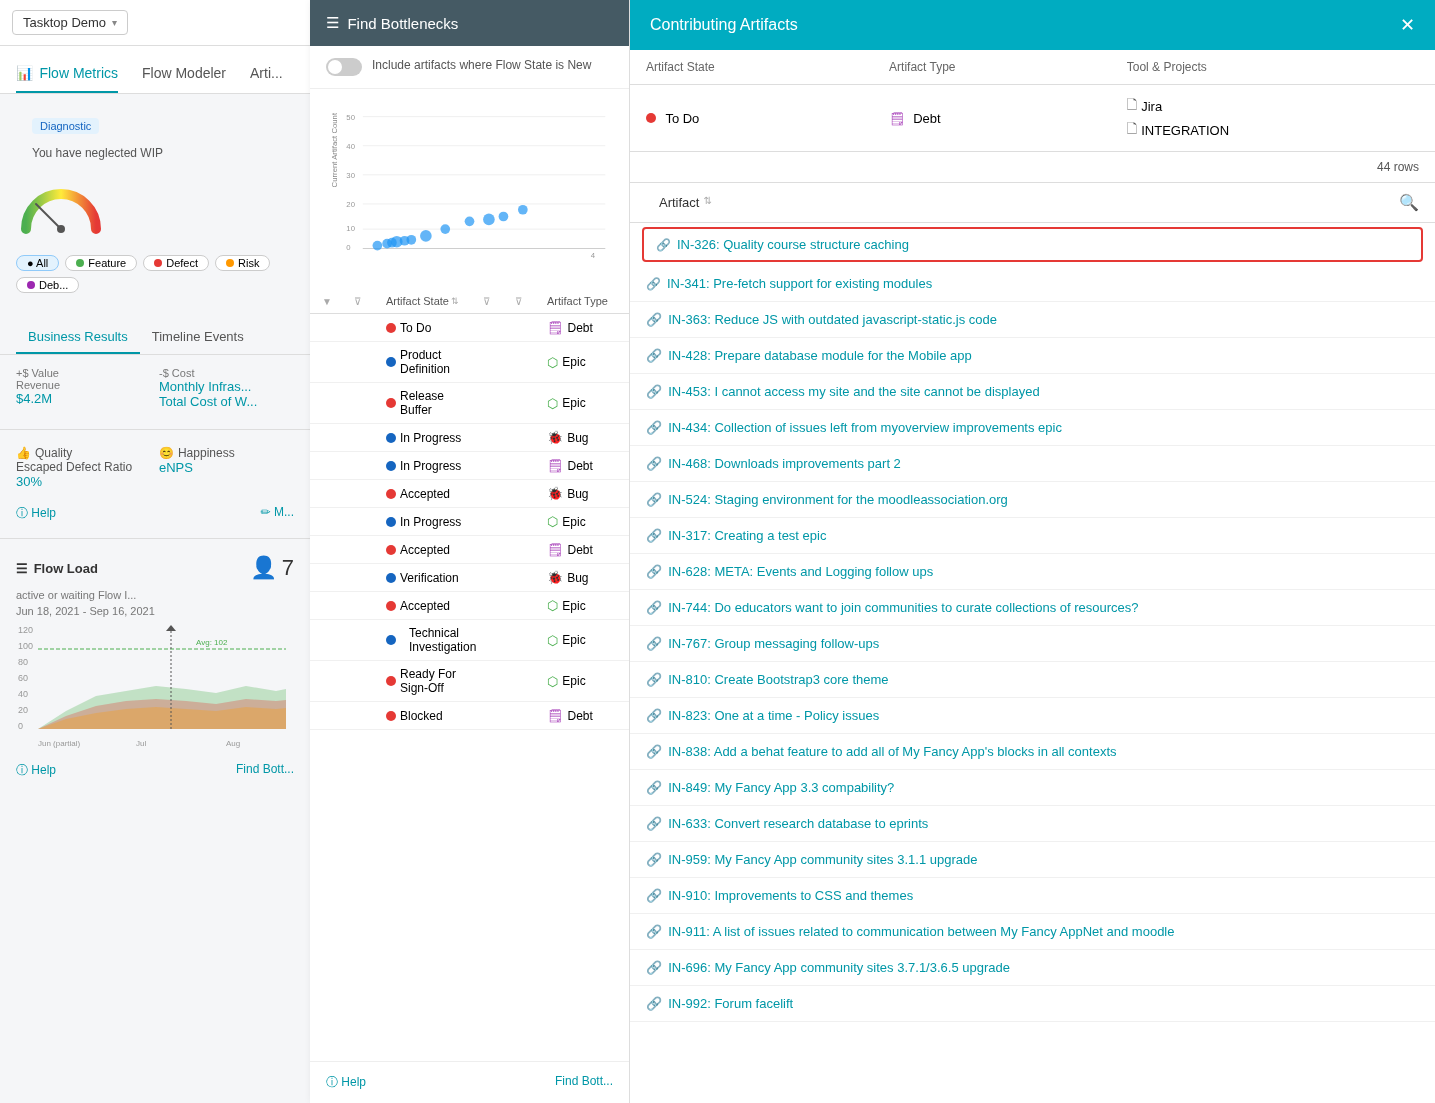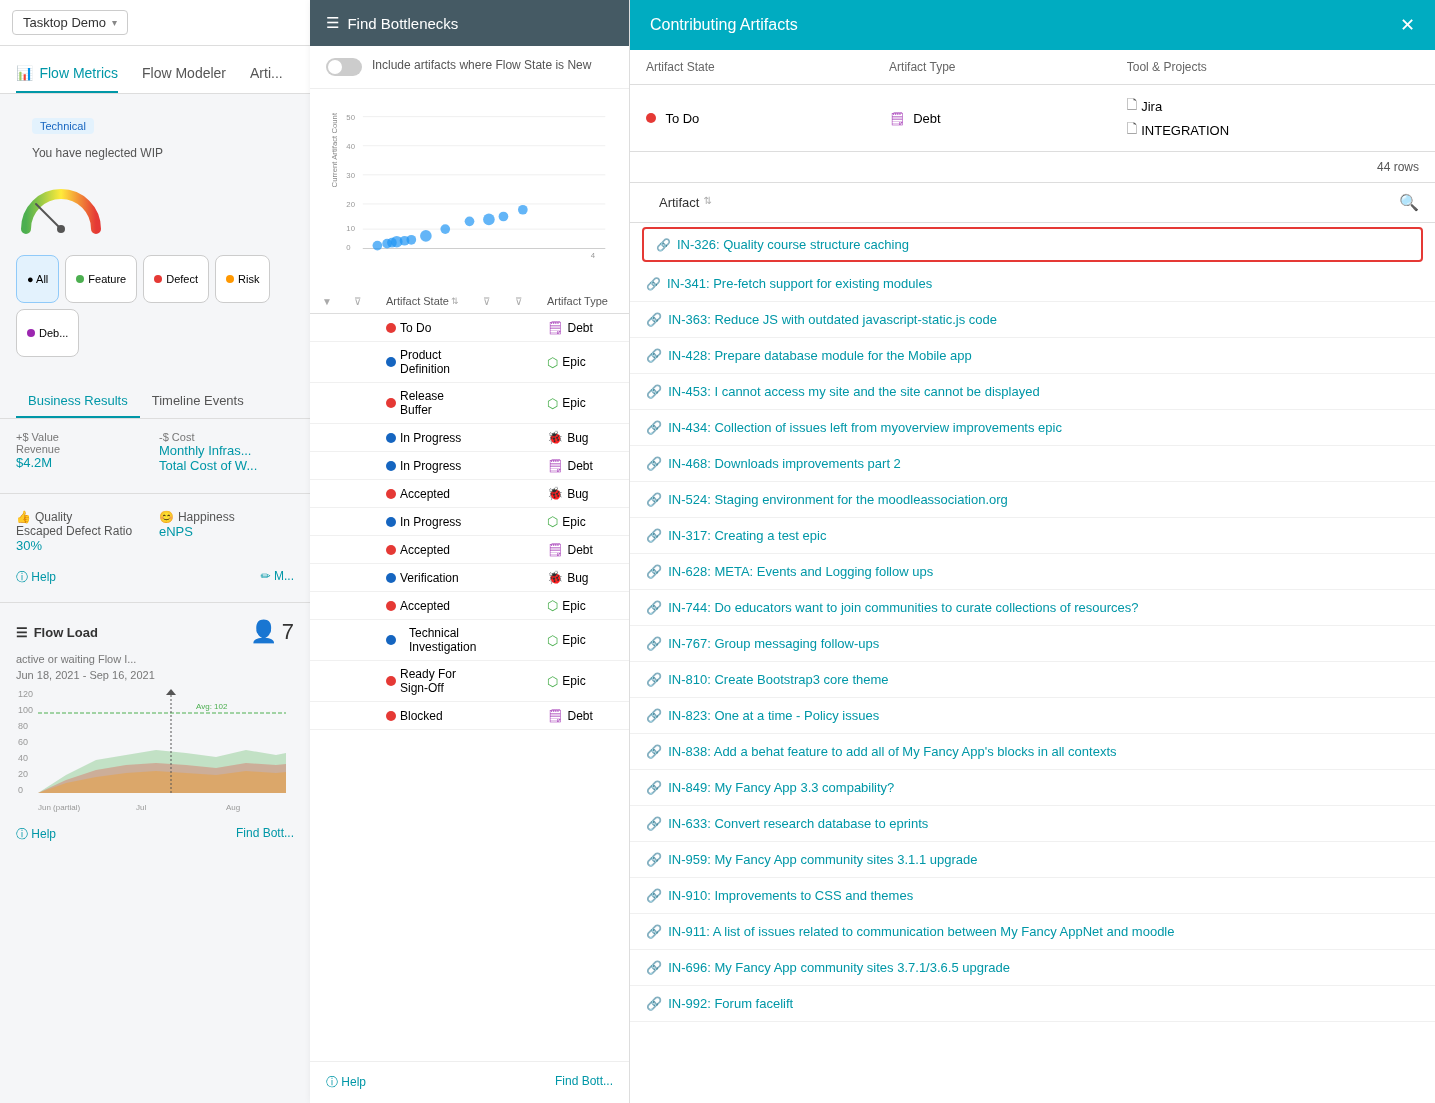--- a/index.html
+++ b/index.html
@@ -14,21 +14,21 @@
 
     
     .left-panel { position: absolute; top: 0; left: 0; width: 310px; background: #f5f6f8; height: 1103px; overflow: hidden; }
 
     .diagnostic-badge { display: inline-block; background: #e3f2fd; color: #1565c0; border-radius: 4px; font-size: 11px; padding: 2px 8px; margin: 12px 16px 4px; }
     .wip-text { font-size: 12px; color: #555; margin: 0 16px 12px; }
 
     .gauge-section { display: flex; align-items: center; padding: 8px 16px; gap: 16px; }
 
     .filter-chips { display: flex; gap: 6px; padding: 8px 16px; flex-wrap: wrap; }
-    .chip { border: 1px solid #ccc; border-radius: 8px; padding: 17px 10px; font-size: 11px; cursor: pointer; display: flex; align-items: center; gap: 4px; background: #fff; }
+    .chip { border: 1px solid #ccc; border-radius: 8px; padding: 1px 10px; font-size: 11px; cursor: pointer; display: flex; align-items: center; gap: 4px; background: #fff; }
     .chip.active { background: #e3f2fd; border-color: #90caf9; }
 
     .sub-tabs { display: flex; gap: 0; padding: 0 16px; border-bottom: 1px solid #ddd; margin-top: 20px; }
     .sub-tab { padding: 8px 12px; font-size: 13px; color: #555; cursor: pointer; border-bottom: 2px solid transparent; }
     .sub-tab.active { color: #0097a7; border-bottom: 2px solid #0097a7; }
 
     .metrics-grid { padding: 12px 16px; display: grid; grid-template-columns: 1fr 1fr; gap: 8px; }
     .metric-label { font-size: 11px; color: #777; }
     .metric-value { font-size: 13px; color: #0097a7; cursor: pointer; }
 
@@ -125,21 +125,21 @@
       </div>
       <div class="nav-tab">
         <span>Flow Modeler</span>
       </div>
       <div class="nav-tab">
         <span>Arti...</span>
       </div>
     </div>
 
     <div style="padding:12px 16px 4px;">
-      <span class="diagnostic-badge">Technical</span>
+      <span class="diagnostic-badge">Diagnostic</span>
     </div>
     <div class="wip-text" style="padding:4px 16px;">You have neglected WIP</div>
 
     <div class="gauge-section">
       <svg class="gauge-svg" viewBox="0 0 90 55">
         <defs>
           <linearGradient id="gaugeGrad" x1="0" y1="0" x2="1" y2="0">
             <stop offset="0%" stop-color="#4caf50"></stop>
             <stop offset="50%" stop-color="#ffeb3b"></stop>
             <stop offset="100%" stop-color="#e53935"></stop>

